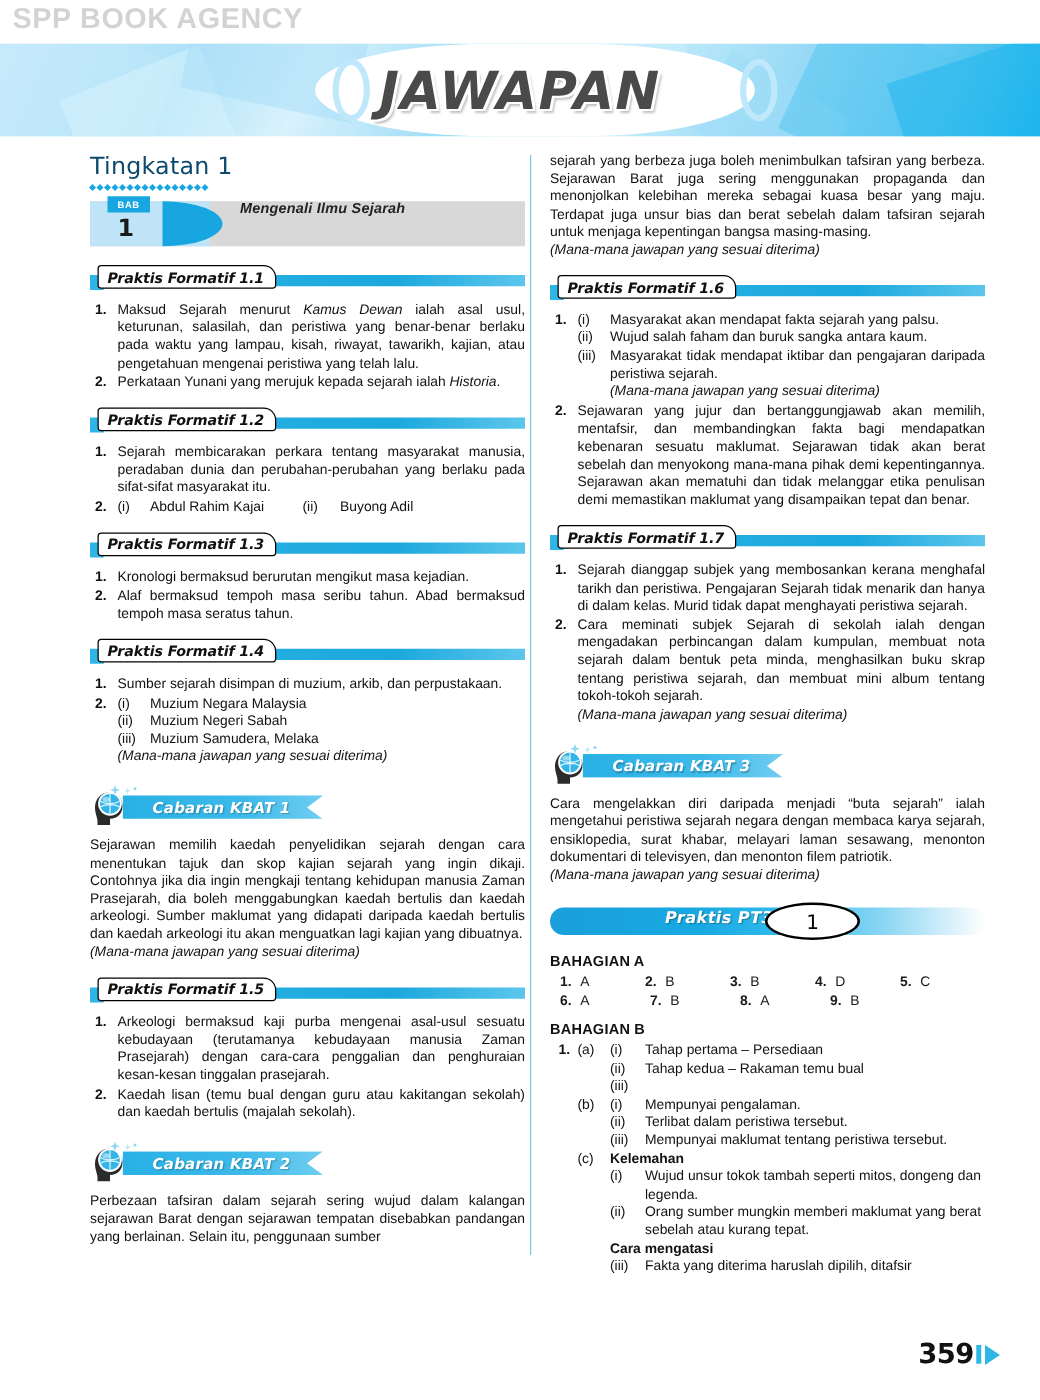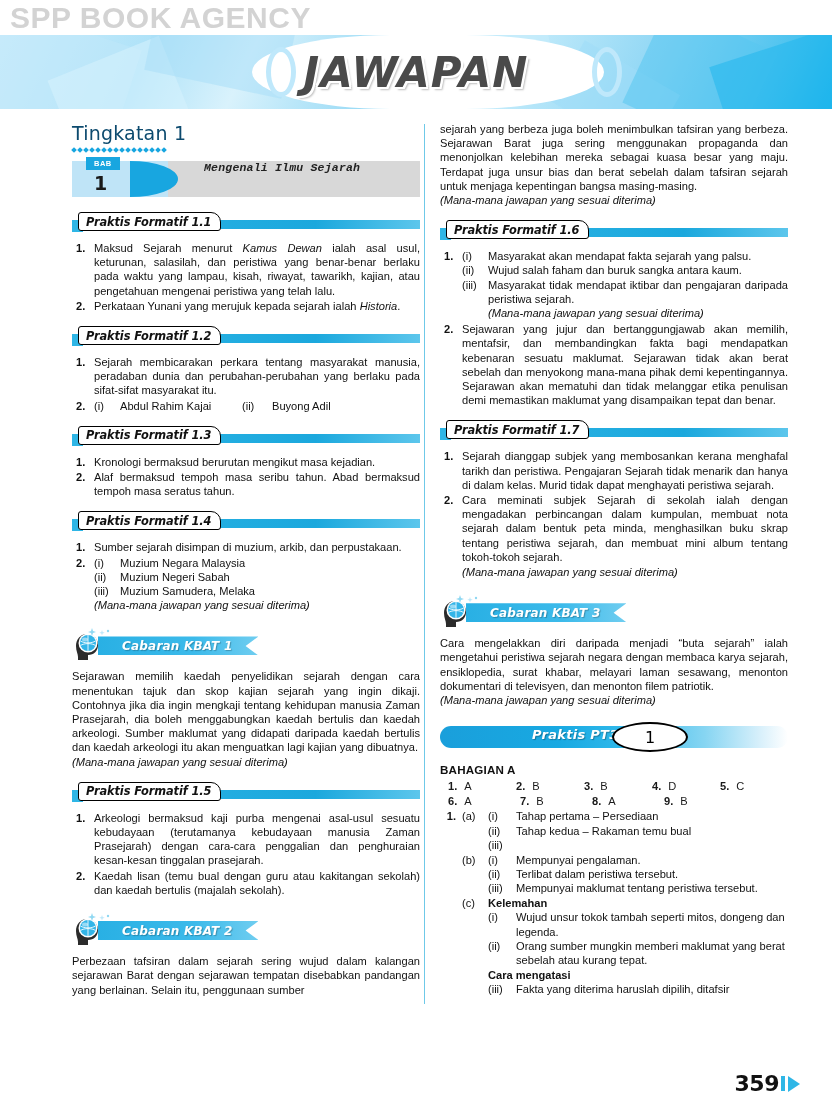--- a/index.html
+++ b/index.html
@@ -12,21 +12,21 @@
     color: #1a1a1a;
     position: relative;
     overflow: hidden;
   }
 
   
   .watermark {
     position: absolute;
     left: 10px; top: 1px;
     font-family: "Liberation Sans", sans-serif;
-    font-size: 30px;
+    font-size: 23px;
     font-weight: 700;
     letter-spacing: 0.5px;
     color: #b9b9b9;
     opacity: .62;
     -webkit-text-stroke: 0px;
     white-space: nowrap;
     z-index: 40;
   }
 
   
@@ -168,26 +168,26 @@
     margin-left: 6px;
   }
   .chapter-swoosh {
     position: absolute;
     left: 58px; top: 0;
     width: 48px; height: 36px;
     background: #18a6e0;
     border-radius: 0 100% 100% 0 / 0 50% 50% 0;
   }
   .chapter-title {
-    font-family: Liberation Mono, monospace;
+    font-family: Liberation Sans, sans-serif;
     font-size: 11.5px;
     font-style: italic;
     font-weight: 700;
     color: #222;
-    margin-left: 36px;
+    margin-left: 24px;
     letter-spacing: .2px;
   }
 
   
   .pf {
     position: relative;
     height: 20px;
     margin: 14px 0 8px 0;
   }
   .pf .bar {
@@ -689,20 +689,21 @@
       <div class="cell">
           <b>8.</b>
           <span>A</span>
         </div>
       <div class="cell">
           <b>9.</b>
           <span>B</span>
         </div>
     </div>
 
+    <div class="bah-title">BAHAGIAN B</div>
     <div class="bl">
 
       <div class="row">
         <div class="c-num">1.</div>
         <div class="c-alpha">(a)</div>
         <div class="c-rom">(i)</div>
         <div class="c-txt">Tahap pertama – Persediaan</div>
       </div>
       <div class="row">
         <div class="c-num"></div>

